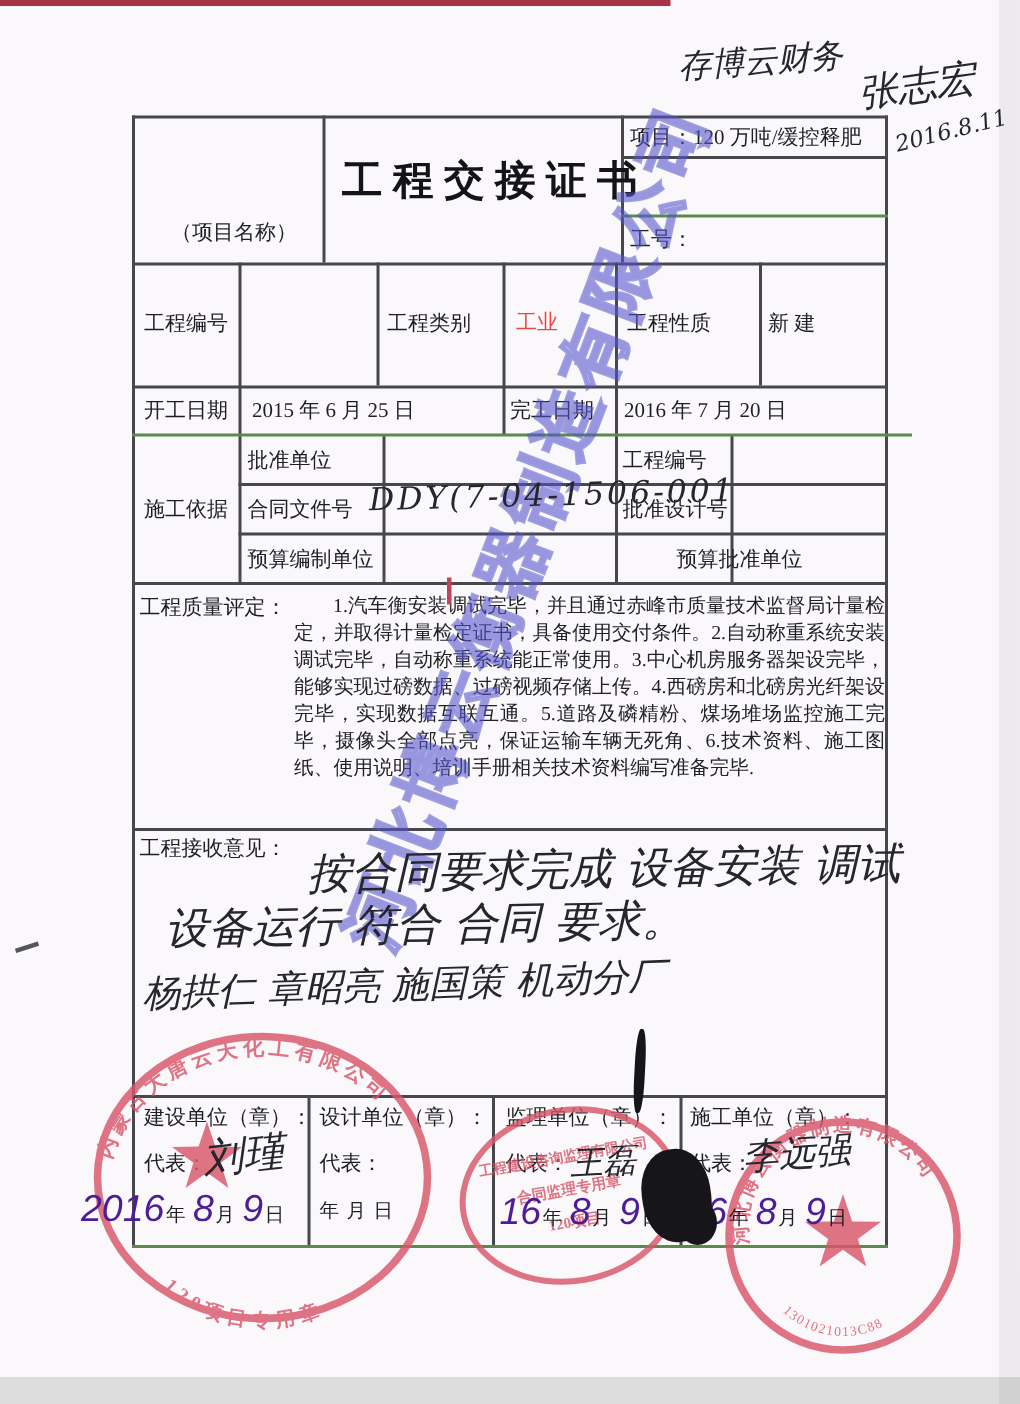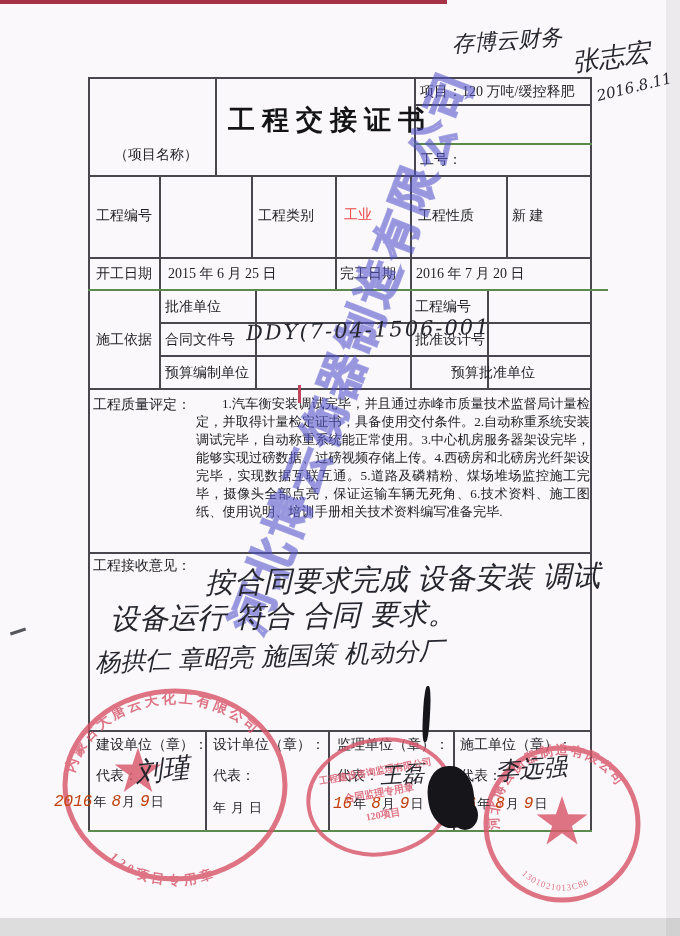--- a/index.html
+++ b/index.html
@@ -23,21 +23,21 @@
   
   .para{position:absolute;left:196px;top:395px;width:394px;font-size:13.2px;line-height:18px;
       text-indent:26px;text-align:justify;color:#222226;z-index:2;}
   
   .stamp{position:absolute;z-index:6;opacity:0.82;}
   
   .ink{position:absolute;background:#15151a;z-index:8;}
   .artifact{position:absolute;z-index:0;}
   .dateline{position:absolute;z-index:7;white-space:nowrap;}
   .dateline .p{font-size:13px;color:#1f1f23;margin-right:5px;}
-  .dateline .h{font-size:16px;font-family:Liberation Mono, monospace;font-style:italic;color:#c2410c;margin-right:1px;}
+  .dateline .h{font-size:25px;font-family:Liberation Sans, sans-serif;font-style:italic;color:#4c1d95;margin-right:1px;}
 </style>
 </head>
 <body>
 
 <div class="page">
 
   <div class="artifact" style="left:0;top:0;width:447px;height:4px;background:#a63246;"></div>
   <div class="artifact" style="left:666px;top:0;width:14px;height:936px;background:rgba(60,60,60,0.07);"></div>
   <div class="artifact" style="left:0;top:918px;width:680px;height:18px;background:rgba(60,60,60,0.14);"></div>
   <div class="artifact" style="left:10px;top:630px;width:16px;height:3px;background:#55555c;transform:rotate(-18deg);"></div>

